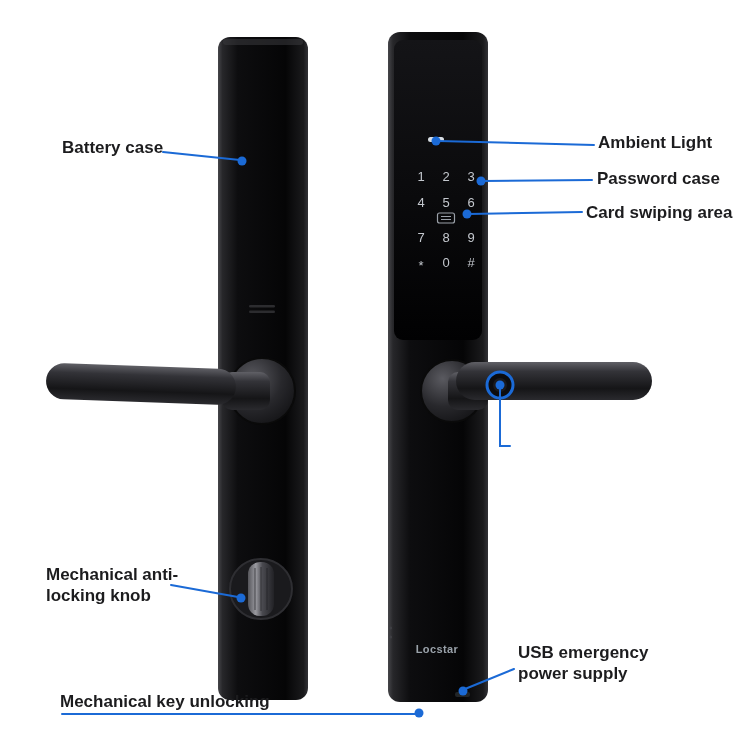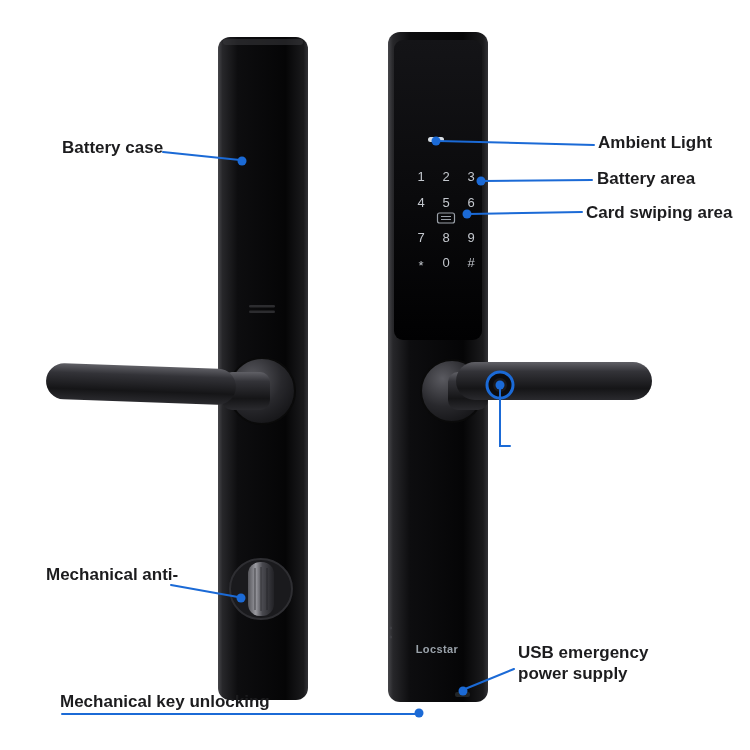--- a/index.html
+++ b/index.html
@@ -142,24 +142,25 @@
       <line class="callout-line" x1="62" y1="714" x2="416" y2="714"></line>
       <circle class="callout-dot" cx="419" cy="713" r="4.5"></circle>
 
       <line class="callout-line" x1="465" y1="689" x2="514" y2="669"></line>
       <circle class="callout-dot" cx="463" cy="691" r="4.5"></circle>
     </g>
   </svg>
 
   <div class="label" style="left:46px; top:137px;margin-left:16px;">Battery case</div>
   <div class="label" style="left:598px; top:132px;">Ambient Light</div>
-  <div class="label" style="left:597px; top:168px;">Battery area</div>
+  <div class="label" style="left:597px; top:168px;">Password case</div>
   <div class="label" style="left:586px; top:202px;">Card swiping area</div>
   <div class="label" style="left:46px; top:564px;">
     <span>Mechanical anti-</span>
+    <span>locking knob</span>
   </div>
   <div class="label" style="left:518px; top:642px;">
     <span>USB emergency</span>
     <span>power supply</span>
   </div>
   <div class="label" style="left:60px; top:691px;">Mechanical key unlocking</div>
 
 </div>
 
 </body></html>

